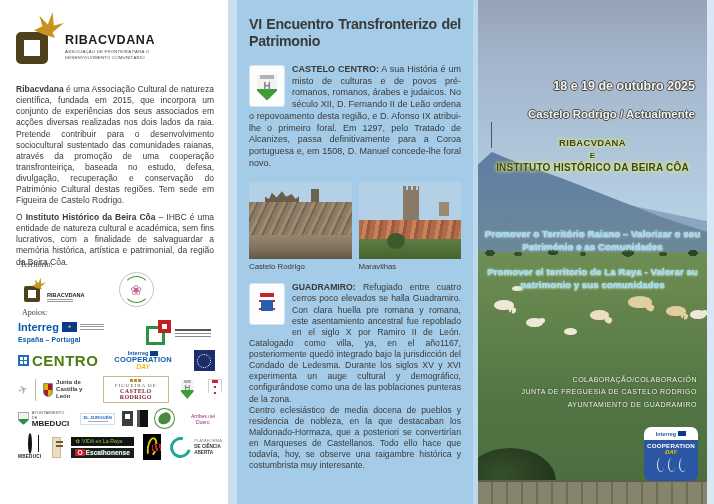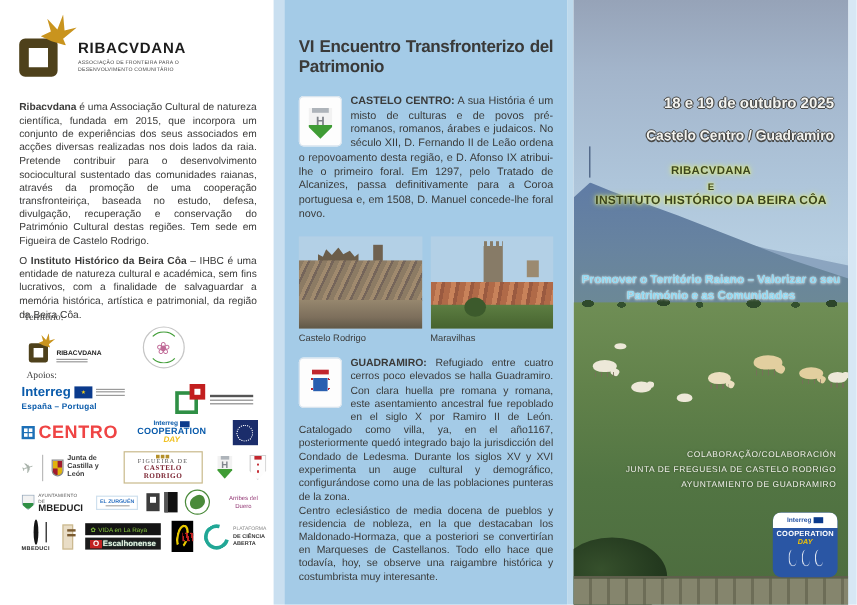--- a/index.html
+++ b/index.html
@@ -58,21 +58,21 @@
   .ct-mark{position:relative;width:25px;height:25px;}
   .ct-green{position:absolute;left:0;bottom:0;width:13px;height:13px;border:3px solid #2f8f45;background:#fff;}
   .ct-red{position:absolute;right:0;top:0;width:13px;height:13px;background:#c21f1f;display:flex;align-items:center;justify-content:center;}
   .ct-red::after{content:"";width:5px;height:5px;background:#fff;}
   .ct-cap i{display:block;width:36px;height:1.5px;background:#8a8a8a;margin-top:1.5px;}
   .ct-cap i:first-child{background:#555;height:2px;}
 
   .centro-block{display:flex;align-items:center;gap:3px;}
   .centro-ico{width:11px;height:11px;background:#1d70b7;position:relative;}
   .centro-ico::after{content:"";position:absolute;left:2px;top:2px;width:3px;height:3px;background:#fff;box-shadow:4px 0 0 #fff,0 4px 0 #fff,4px 4px 0 #fff;}
-  .centro-word{color:#ef4444;font-weight:bold;font-size:15px;letter-spacing:.5px;}
+  .centro-word{color:#4d7c0f;font-weight:bold;font-size:15px;letter-spacing:.5px;}
   .coop-block{margin-left:16px;text-align:center;}
   .coop-hd{display:flex;justify-content:center;align-items:center;gap:2px;font-size:5.5px;color:#0a5bab;font-weight:bold;}
   .eu-mini{display:inline-block;width:8px;height:5px;background:#0b3a8c;}
   .coop-main{font-size:7.5px;font-weight:bold;color:#0a5bab;letter-spacing:.2px;line-height:1.1;}
   .coop-day{font-size:6.8px;font-weight:bold;color:#f0c020;font-style:italic;line-height:1;}
   .navy-badge{margin-left:22px;width:21px;height:21px;background:#1b2d6b;display:flex;align-items:center;justify-content:center;}
   .navy-badge i{width:12px;height:12px;border:1px dotted #fff;border-radius:50%;}
 
   .plane{color:#a9b3ab;font-size:12px;transform:rotate(-18deg);display:inline-block;}
   .vline{width:1px;height:22px;background:#bbb;margin:0 7px;}
@@ -132,21 +132,21 @@
   .losarribes::before{content:"";position:absolute;inset:3px 4px;border:2px solid #e8c800;border-radius:50%;border-bottom-color:transparent;transform:rotate(12deg);}
   .losarribes::after{content:"";position:absolute;left:9px;top:10px;width:12px;height:7px;
     background:repeating-linear-gradient(75deg,#c22222 0 2px,#000 2px 4px);}
   .ciencia{margin-left:9px;display:flex;align-items:center;gap:3px;}
   .ci-ring{width:15px;height:15px;border:3px solid #21a796;border-radius:50%;border-right-color:transparent;transform:rotate(-30deg);}
   .ci-l1{font-size:4.2px;color:#888;line-height:1.3;}
   .ci-l2,.ci-l3{font-size:4.6px;color:#333;font-weight:bold;line-height:1.3;}
 
   
   .panel-mid{position:absolute;left:237px;top:0;width:236px;height:504px;background:#a4cbe7;}
-  .mid-title{margin:31px 12px 0;font-size:14.2px;font-weight:bold;color:#3a3a39;line-height:1.2;
+  .mid-title{margin:16px 12px 0;font-size:14.2px;font-weight:bold;color:#3a3a39;line-height:1.2;
     letter-spacing:-.3px;text-align:justify;}
   .mid-sec{margin:14px 12px 0;font-size:9px;line-height:1.3;text-align:justify;color:#3a3a39;}
   .mid-sec.g{margin-top:11px;font-size:8.7px;line-height:1.28;}
   .sec-h{font-weight:bold;}
   .crest-box{float:left;width:36px;height:42px;background:#fdfdfd;border-radius:4px;margin:1px 7px 2px 0;
     display:flex;align-items:center;justify-content:center;box-shadow:inset 0 0 0 1px #d8e4ee;}
   .shield-cr{position:relative;width:20px;height:26px;margin-top:3px;
     clip-path:polygon(0 0,100% 0,100% 62%,50% 100%,0 62%);
     background:linear-gradient(#f2f2f2 0 55%,#3f9c35 55% 100%);}
   .shield-cr .crown{top:0;height:4px;}
@@ -491,29 +491,30 @@
       <i class="cow white" style="left:212px;top:310px;width:16px;height:9px;">
           <i class="hd up"></i>
           <i class="lgs"></i>
         </i>
     </span>
 
     <i class="bushL"></i>
     <i class="wall"></i>
 
     <div class="r-date">18 e 19 de outubro 2025</div>
-    <div class="r-loc">Castelo Centro / Guadramiro</div>
+    <div class="r-loc">Castelo Rodrigo / Actualmente</div>
 
     <div class="r-org">
       <div class="o1">RIBACVDANA</div>
       <div class="o2">E</div>
       <div class="o3">INSTITUTO HISTÓRICO DA BEIRA CÔA</div>
     </div>
 
     <div class="r-slogan pt">Promover o Território Raiano – Valorizar o seu Património e as Comunidades</div>
+    <div class="r-slogan es">Promover el territorio de La Raya - Valorar su patrimonio y sus comunidades</div>
 
     <div class="r-collab">
       <div>COLABORAÇÃO/COLABORACIÓN</div>
       <div>JUNTA DE FREGUESIA DE CASTELO RODRIGO</div>
       <div>AYUNTAMIENTO DE GUADRAMIRO</div>
     </div>
 
     <div class="coop-badge">
       <div class="coop-top">
         <span class="coop-brand">Interreg</span>

